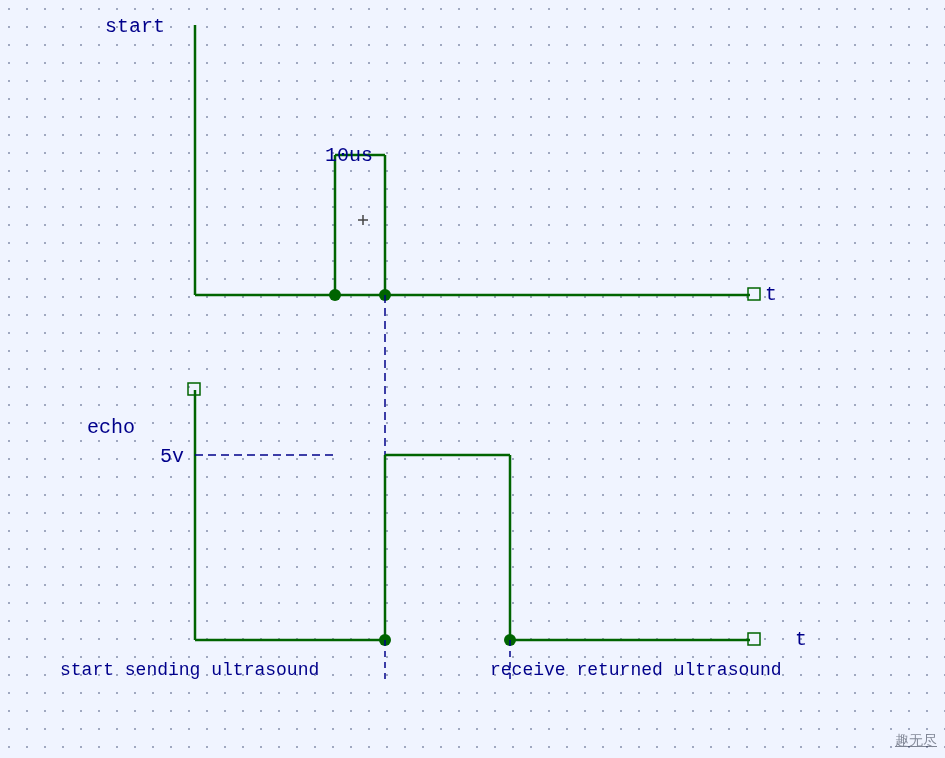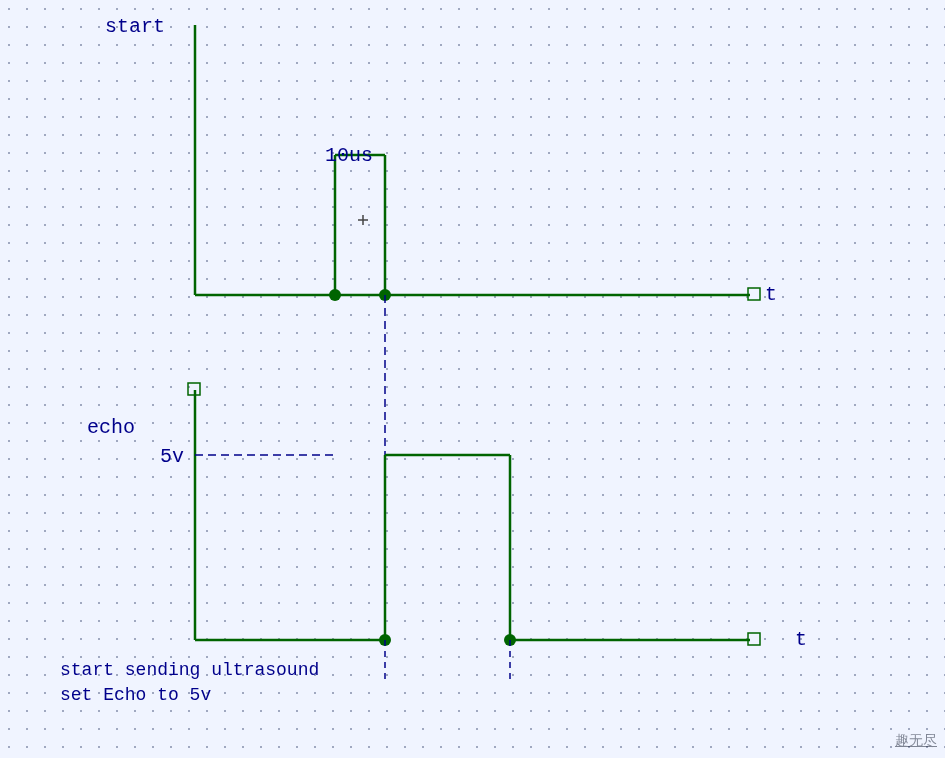--- a/index.html
+++ b/index.html
@@ -90,20 +90,19 @@
 
 <div class="label" style="left: 105px; top: 15px;">start</div>
 <div class="label" style="left: 87px; top: 370px; margin-top: 46px;">echo</div>
 <div class="label" style="left: 765px; top: 283px;">t</div>
 <div class="label" style="left: 795px; top: 628px;">t</div>
 <div class="label" style="left: 325px; top: 108px; margin-top: 36px;">10us</div>
 <div class="label" style="left: 112px; top: 445px; margin-left: 48px;">5v</div>
 
 <div class="label label-small" style="left: 60px; top: 658px;">
   <span>start sending ultrasound</span><br>
-  <span>set Echo to 5v</span>
 </div>
 
 <div class="label label-small" style="left: 490px; top: 658px;">
-  <br>
+  <span>receive returned ultrasound</span><br>
 </div>
 
 <div class="watermark">趣无尽</div>
 
 </body></html>

